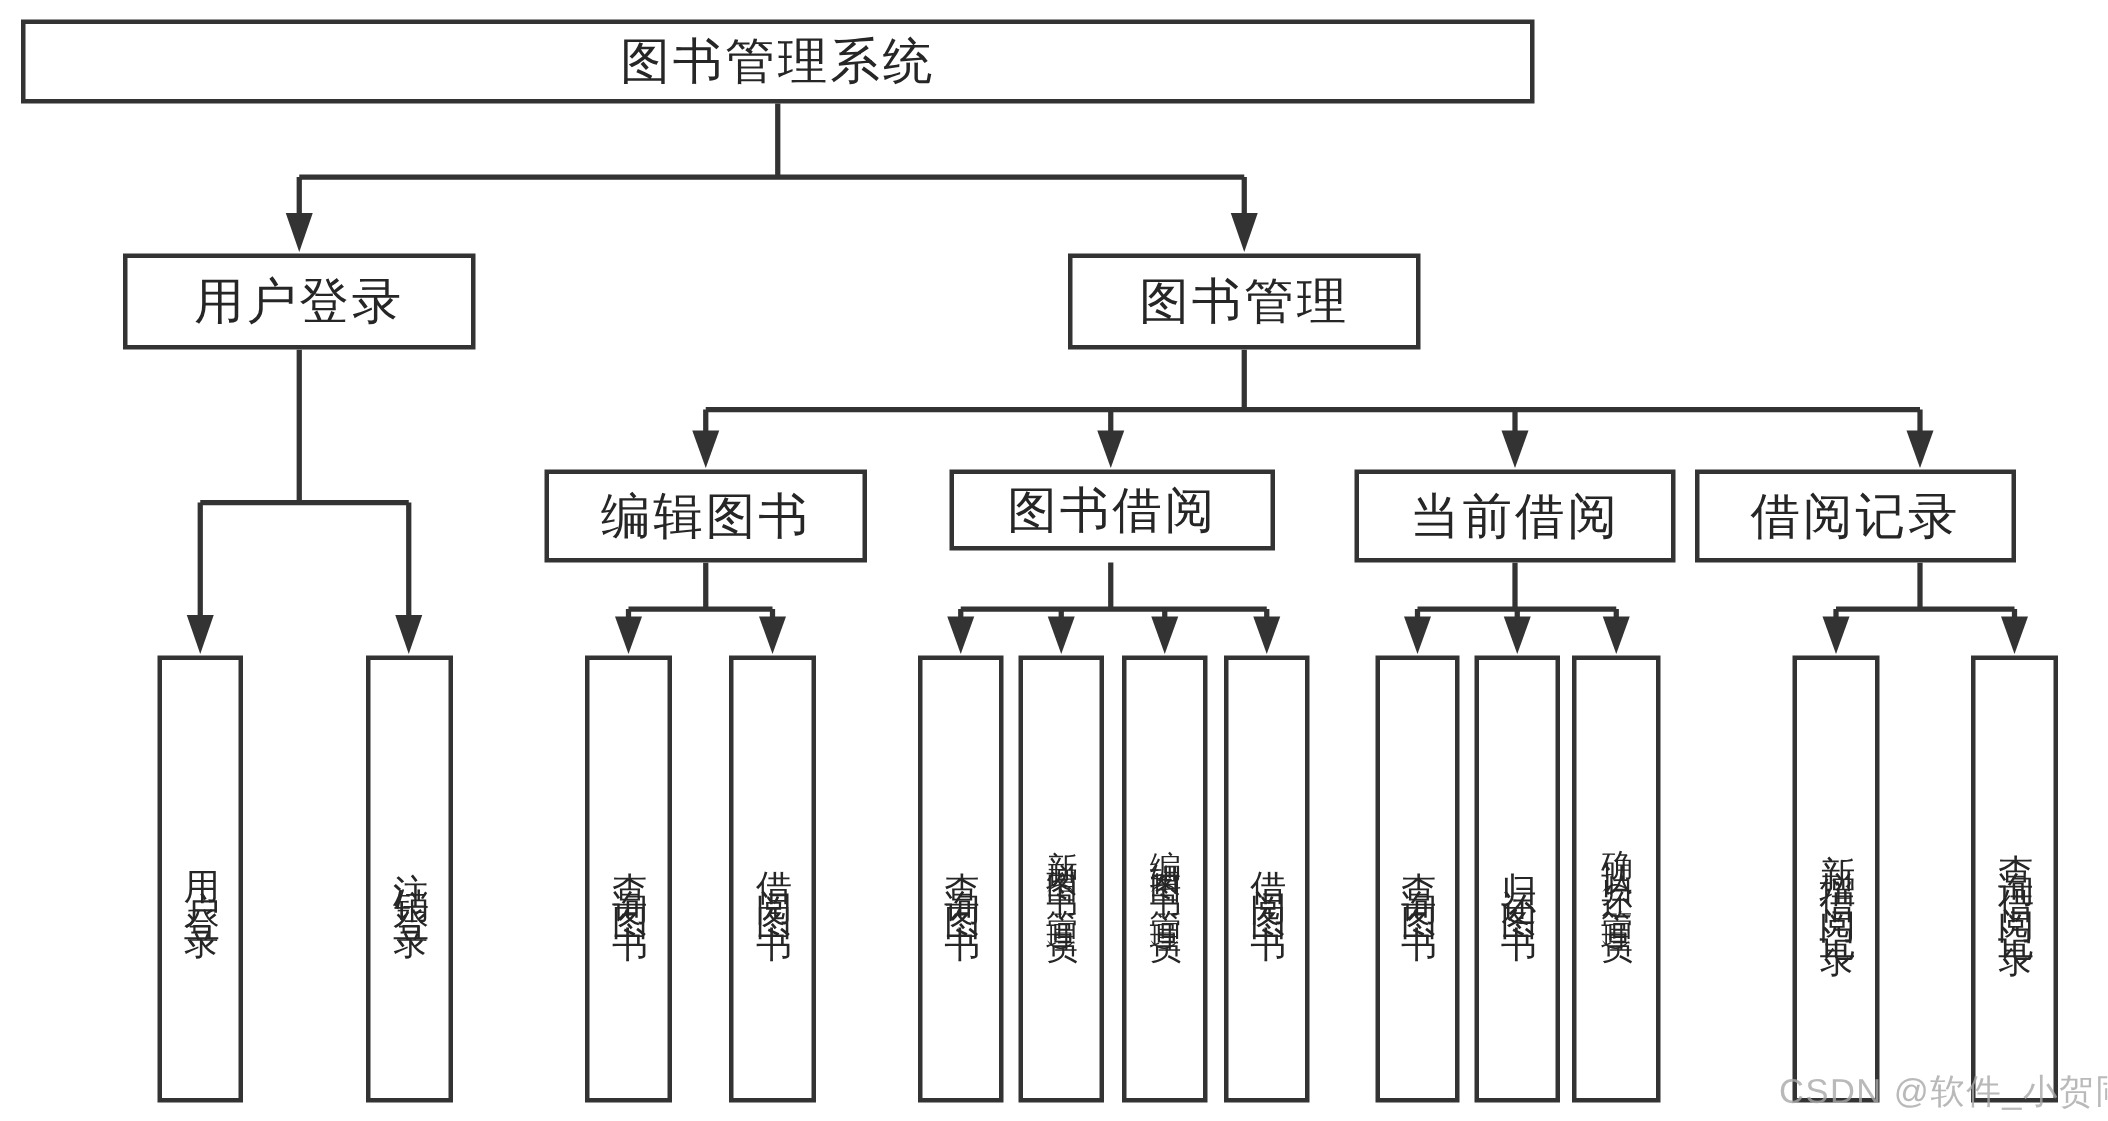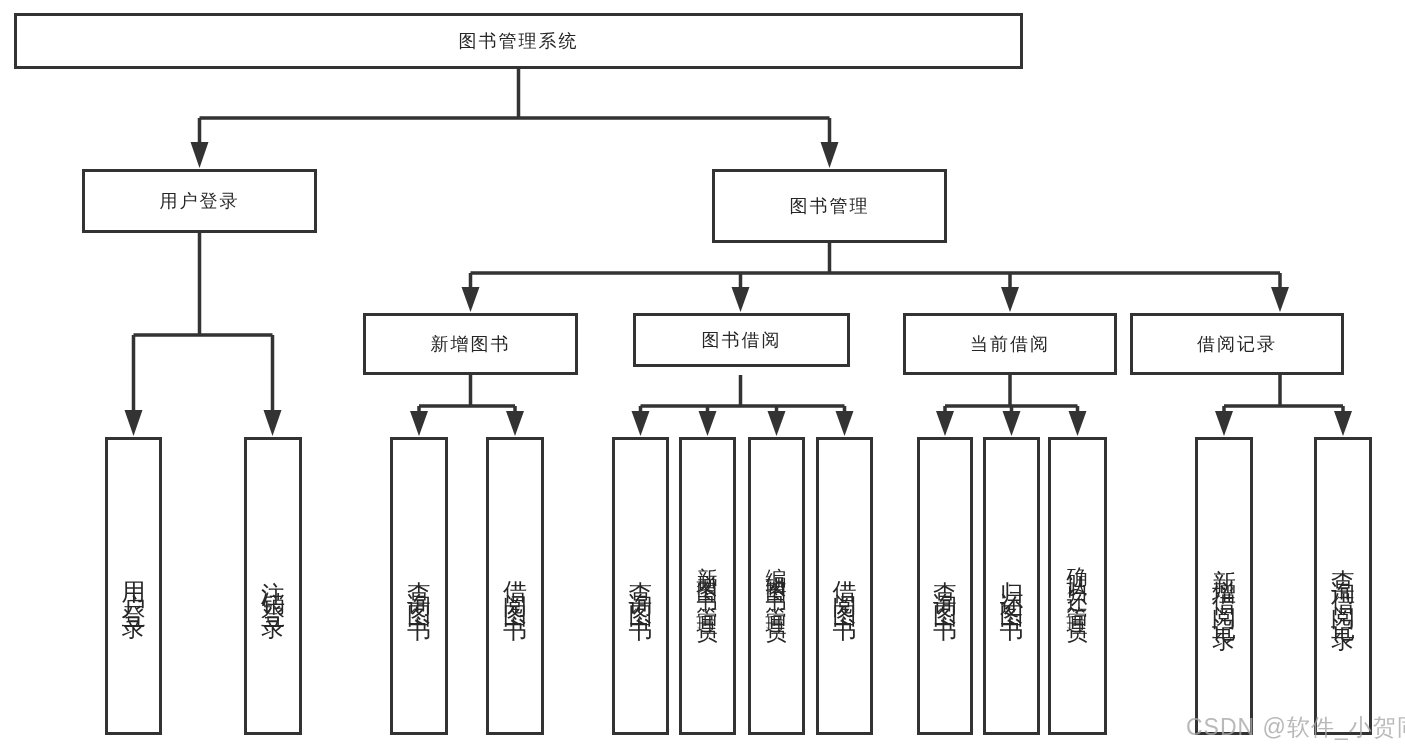--- a/index.html
+++ b/index.html
@@ -14,21 +14,21 @@
   .box{
     position:absolute;
     box-sizing:border-box;
     border:3px solid #333333;
     background:#ffffff;
     display:flex;
     align-items:center;
     justify-content:center;
     color:#262626;
   }
-  .h-label{font-size:18px;letter-spacing:2px;white-space:nowrap;}
+  .h-label{font-size:33px;letter-spacing:2px;white-space:nowrap;}
   .v-box .vtext{
     writing-mode:vertical-rl;
     text-orientation:mixed;
     font-size:24px;
     letter-spacing:12px;
     line-height:1;
     white-space:nowrap;
   }
   .v-box.small .vtext{
     font-size:21px;
@@ -87,26 +87,26 @@
     <polygon points="1334,411 1352,411 1343,436"></polygon>
   </svg>
 
   <div class="box" style="left:14px;top:13px;width:1009px;height:56px;">
     <span class="h-label">图书管理系统</span>
   </div>
 
   <div class="box" style="left:82px;top:169px;width:235px;height:64px;">
     <span class="h-label">用户登录</span>
   </div>
-  <div class="box" style="left:712px;top:169px;width:235px;height:74px;justify-content:center;">
+  <div class="box" style="left:712px;top:169px;width:235px;height:64px;justify-content:center;">
     <span class="h-label">图书管理</span>
   </div>
 
   <div class="box" style="left:363px;top:313px;width:215px;height:62px;">
-    <span class="h-label">新增图书</span>
+    <span class="h-label">编辑图书</span>
   </div>
   <div class="box" style="left:633px;top:313px;width:217px;height:54px;">
     <span class="h-label">图书借阅</span>
   </div>
   <div class="box" style="left:903px;top:313px;width:214px;height:62px;">
     <span class="h-label">当前借阅</span>
   </div>
   <div class="box" style="left:1130px;top:313px;width:214px;height:62px;">
     <span class="h-label">借阅记录</span>
   </div>

